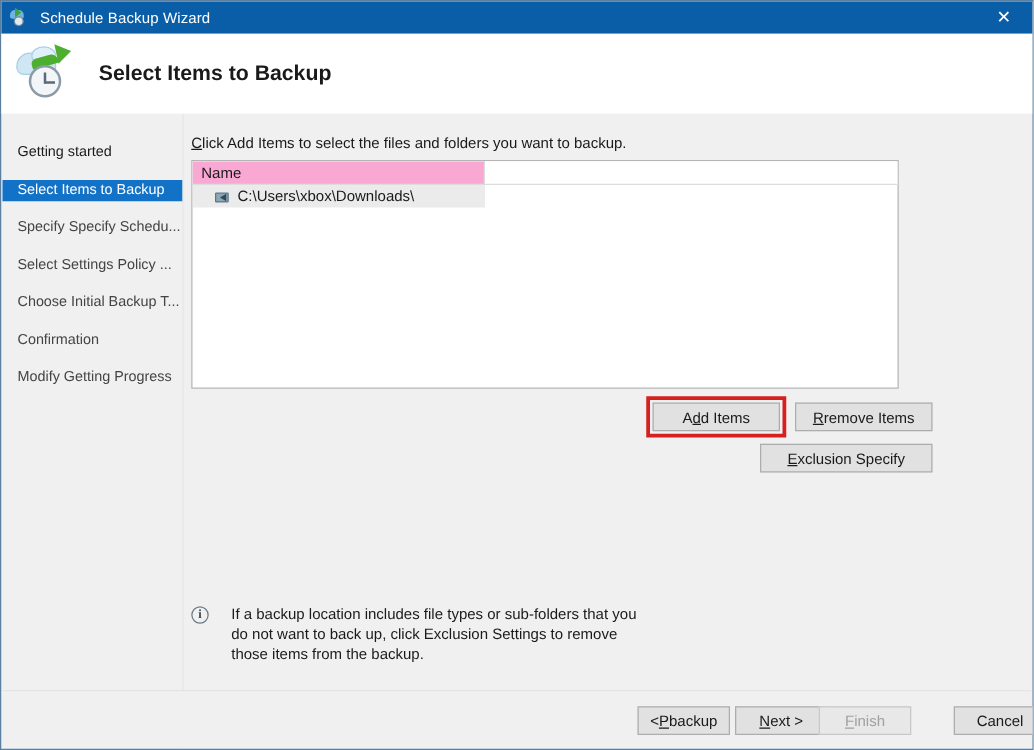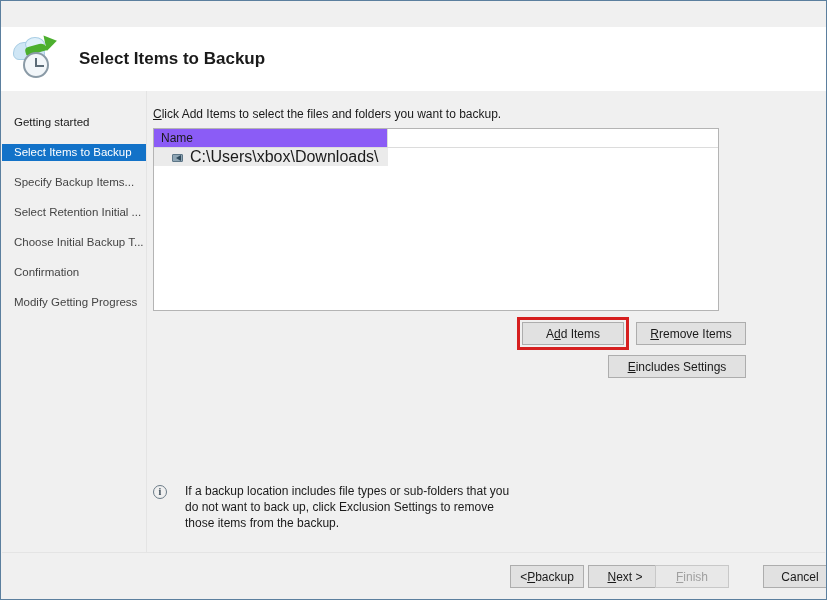--- a/index.html
+++ b/index.html
@@ -222,21 +222,21 @@
     display: flex;
     background: #ffffff;
   }
   #list-header-name {
     width: 234px;
     height: 19px;
     line-height: 19px;
     font-size: 12px;
     color: #1a1a1a;
     padding-left: 7px;
-    background: #8b5cf6;
+    background: #f9a8d4;
     border-right: 1px solid #dcdcdc;
     border-bottom: 1px solid #dcdcdc;
   }
   #list-header-rest {
     flex: 1;
     border-bottom: 1px solid #dcdcdc;
     background: #ffffff;
   }
   .list-row {
     display: flex;
@@ -262,21 +262,21 @@
   }
   .row-icon .ri-arrow {
     position: absolute;
     left: 4px; top: 3px;
     width: 0; height: 0;
     border-top: 3px solid transparent;
     border-bottom: 3px solid transparent;
     border-right: 5px solid #2f4a5c;
   }
   .row-label {
-    font-size: 16px;
+    font-size: 12px;
     color: #1a1a1a;
     white-space: nowrap;
   }
 
   
   .btn {
     position: absolute;
     height: 23px;
     background: #e1e1e1;
     border: 1px solid #adadad;
@@ -361,37 +361,46 @@
   #btn-previous { left: 508px; }
   #btn-next { left: 586px; }
   #btn-finish { left: 653px; }
   #btn-cancel { left: 761px; }
 </style>
 </head>
 <body>
 
 <div id="window">
 
+  <div id="titlebar">
+    <div id="titlebar-icon">
+      <div class="tb-cloud"></div>
+      <div class="tb-arrow"></div>
+      <div class="tb-clock"></div>
+    </div>
+    <div id="titlebar-text">Schedule Backup Wizard</div>
+    <div id="titlebar-close">✕</div>
+  </div>
 
   <div id="header">
     <div id="header-icon">
       <div class="hi-cloud"></div>
       <div class="hi-cloud2"></div>
       <div class="hi-arrow-stem"></div>
       <div class="hi-arrow-head"></div>
       <div class="hi-clock"></div>
     </div>
     <div id="header-title">Select Items to Backup</div>
   </div>
 
   <div id="sidebar">
     <div class="nav-item first">Getting started</div>
     <div class="nav-item selected">Select Items to Backup</div>
-    <div class="nav-item">Specify Backup Items...</div>
-    <div class="nav-item">Select Retention Initial ...</div>
+    <div class="nav-item">Specify Specify Schedu...</div>
+    <div class="nav-item">Select Settings Policy ...</div>
     <div class="nav-item">Choose Initial Backup T...</div>
     <div class="nav-item">Confirmation</div>
     <div class="nav-item">Modify Getting Progress</div>
   </div>
   <div id="sidebar-divider"></div>
 
   <div id="main">
 
     <div id="instruction">
       <span class="mn">C</span><span>lick Add Items to select the files and folders you want to backup.</span>
@@ -418,21 +427,21 @@
     </div>
     <div id="add-items-highlight"></div>
 
     <div class="btn" id="btn-remove-items">
       <span class="mn">R</span>
         <span>remove Items</span>
     </div>
 
     <div class="btn" id="btn-exclusion">
       <span class="mn">E</span>
-        <span>includes Settings</span>
+        <span>xclusion Specify</span>
     </div>
 
     <div id="info-note">
       <div id="info-icon">i</div>
       <div id="info-text">If a backup location includes file types or sub-folders that you do not want to back up, click Exclusion Settings to remove those items from the backup.</div>
     </div>
 
   </div>
 
   <div id="footer">

